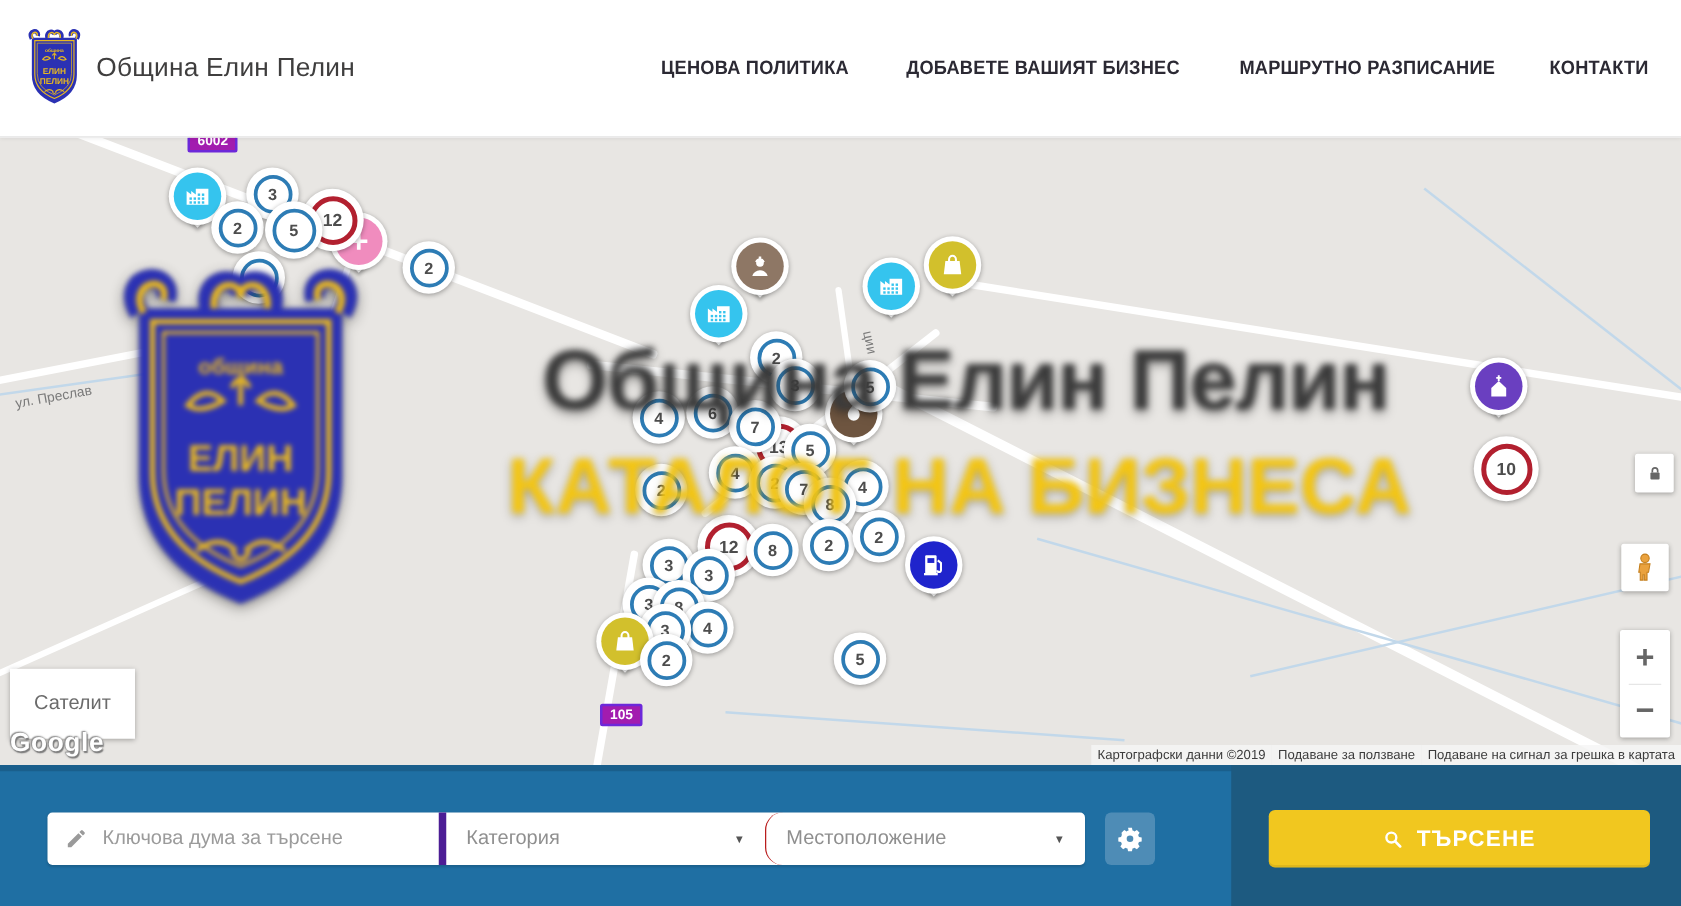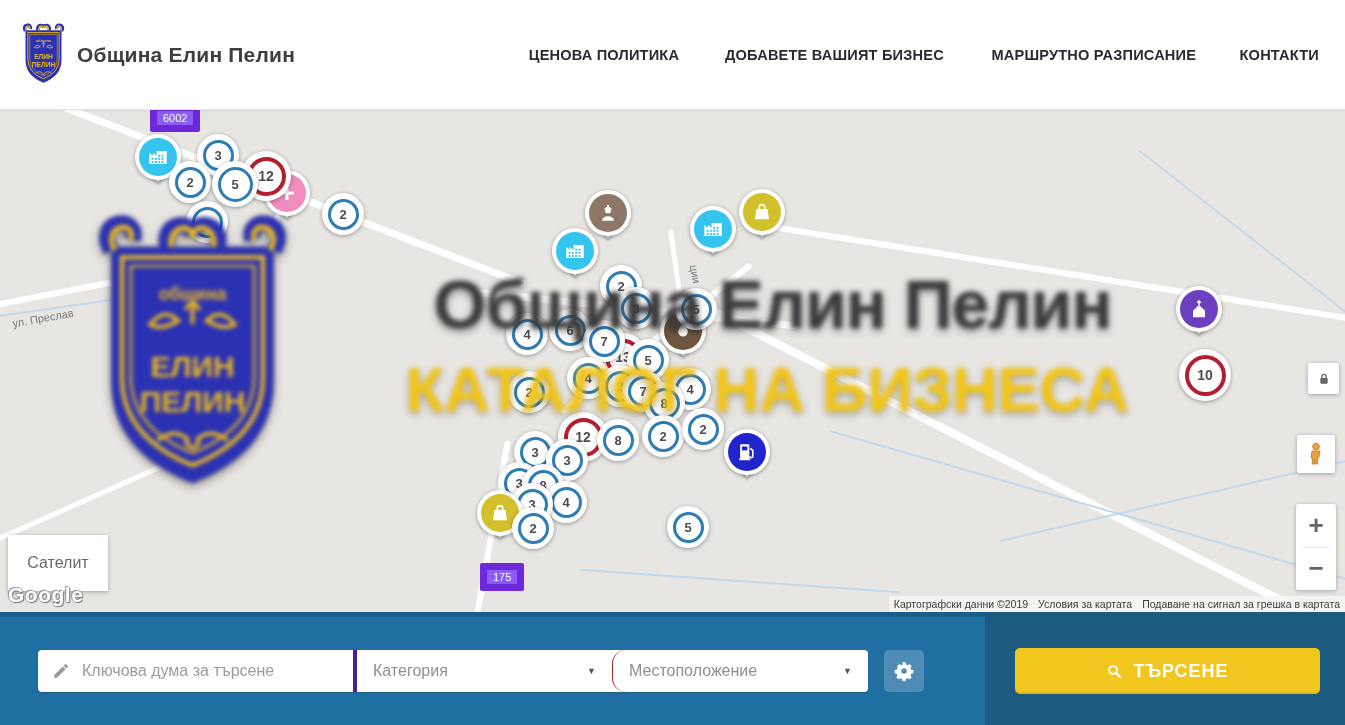--- a/index.html
+++ b/index.html
@@ -5,33 +5,33 @@
   * { margin:0; padding:0; box-sizing:border-box; }
   html,body { width:1345px; height:725px; overflow:hidden; }
   body { font-family:"Liberation Sans", sans-serif; background:#fff; position:relative; }
 
   
   .header { position:absolute; left:0; top:0; width:1345px; height:110px; background:#fff;
             border-bottom:1px solid #e3e3e3; box-shadow:0 1px 3px rgba(0,0,0,.06); z-index:30;
             display:flex; align-items:center; }
   .brand { display:flex; align-items:center; gap:10px; margin-left:20px; }
   .brand-crest { width:47px; height:63px; }
-  .brand-text .t1 { font-size:21px; font-weight:bold; color:#3f3e3e; letter-spacing:.2px; }
+  .brand-text .t1 { font-size:21px; font-weight:normal; color:#3f3e3e; letter-spacing:.2px; }
   .brand-text .t2 { font-size:18px; font-weight:bold; color:#e7b71c; letter-spacing:.4px; margin-top:1px; }
   .nav { margin-left:auto; margin-right:24px; display:flex; gap:34px; }
   .nav a { text-decoration:none; color:#2b2933; font-size:15.5px; font-weight:bold;
            letter-spacing:.2px; white-space:nowrap; transform:scaleX(.94); transform-origin:center; cursor:pointer; }
 
   
   .map { position:absolute; left:0; top:110px; width:1345px; height:502px; background:#e8e6e3; overflow:hidden; }
   .road { position:absolute; background:#fff; border-radius:3px; z-index:1; }
   .waterline { position:absolute; height:2px; background:#c2d8ea; z-index:1; }
   .roadlabel { position:absolute; z-index:2; color:#7a7a7a; font-size:11px; white-space:nowrap; }
-  .roadbadge { position:absolute; z-index:2; background:#8b5cf6; color:#fff; font-size:11px; font-weight:normal;
-               padding:1px 6px; border-radius:2px; border:7px solid #6d28d9; }
+  .roadbadge { position:absolute; z-index:2; background:#a21caf; color:#fff; font-size:11px; font-weight:bold;
+               padding:1px 6px; border-radius:2px; border:2px solid #6d28d9; }
 
   
   #markers-layer { position:absolute; inset:0; z-index:3; }
   .cluster { position:absolute; background:#fff; border-radius:50%;
              box-shadow:0 1px 4px rgba(0,0,0,.35); display:flex; align-items:center; justify-content:center; cursor:pointer; }
   .cluster .ring { width:calc(100% - 11px); height:calc(100% - 11px); border:3px solid #2d7cb5; border-radius:50%;
                    background:#fff; display:flex; align-items:center; justify-content:center;
                    font-size:13px; font-weight:bold; color:#4d4d4d; }
   .cluster.red .ring { border-color:#b2202f; border-width:4px; font-size:14px; }
   .pin { position:absolute; width:46px; height:60px; cursor:pointer; }
@@ -75,21 +75,21 @@
   .attribution span { background:rgba(245,245,245,.82); color:#3c3c3c; font-size:10.5px;
                       padding:2px 5px; white-space:nowrap; }
   .attribution span.link { cursor:pointer; }
 
   
   .searchbar { position:absolute; left:0; top:612px; width:1345px; height:113px; background:#1f6fa3; z-index:30; }
   .searchbar::before { content:""; position:absolute; left:0; top:0; width:100%; height:5px; background:rgba(0,0,0,.14); }
   .search-right { position:absolute; right:0; top:0; width:360px; height:113px; background:#1d5a80; }
   .fieldgroup { position:absolute; left:38px; top:38px; width:830px; height:42px; background:#fff;
                 border-radius:4px; display:flex; align-items:stretch; box-shadow:0 1px 2px rgba(0,0,0,.15); }
-  .f-keyword { flex:0 0 319px; display:flex; align-items:center; gap:12px; padding:0 14px; border-right:4px solid #4c1d95; }
+  .f-keyword { flex:0 0 319px; display:flex; align-items:center; gap:12px; padding:0 14px; border-right:6px solid #4c1d95; }
   .f-keyword input { border:none; outline:none; flex:1; font-size:16px; color:#444; font-family:"Liberation Sans",sans-serif; }
   .f-keyword input::placeholder { color:#9b9b9b; }
   .f-select { flex:1; display:flex; align-items:center; justify-content:space-between; padding:0 16px;
               font-size:16px; color:#8f8f8f; cursor:pointer; }
   .f-select + .f-select { border-left:1px solid #b91c1c;border-radius:14px; }
   .f-select .arrow { color:#555; font-size:9px; }
   .gearbtn { position:absolute; left:884px; top:38px; width:40px; height:42px; background:#4e8cb6; border:none;
              border-radius:5px; display:flex; align-items:center; justify-content:center; color:#fff; cursor:pointer; }
   .searchbtn { position:absolute; right:25px; top:36px; width:305px; height:46px; background:#f1c71f; border:none;
                border-radius:5px; display:flex; align-items:center; justify-content:center; gap:10px;
@@ -207,21 +207,21 @@
   <div class="road" style="left:290px;top:60px;width:5px;height:100px;transform:rotate(18deg);transform-origin:left top;"></div>
 
   <div class="waterline" style="left:-10px;top:192px;width:200px;transform:rotate(-8deg);"></div>
   <div class="waterline" style="left:830px;top:320px;width:560px;transform:rotate(16deg);transform-origin:left top;"></div>
   <div class="waterline" style="left:1000px;top:430px;width:420px;transform:rotate(-13deg);transform-origin:left top;"></div>
   <div class="waterline" style="left:580px;top:470px;width:320px;transform:rotate(4deg);"></div>
   <div class="waterline" style="left:1140px;top:40px;width:280px;transform:rotate(38deg);transform-origin:left top;"></div>
 
   <div id="roadlabels-layer">
       <div class="roadbadge" style="left: 150px; top: -6px;">6002</div>
-      <div class="roadbadge" style="left: 480px; top: 453px;">175</div>
+      <div class="roadbadge" style="left: 480px; top: 453px;">105</div>
       <div class="roadlabel" style="left: 12px; top: 202px; transform: rotate(-10deg);">ул. Преслав</div>
       <div class="roadlabel" style="left: 548px; top: 338px; transform: rotate(-40deg);">бул. „Новосел</div>
       <div class="roadlabel" style="left: 686px; top: 158px; transform: rotate(78deg);">ции</div>
     </div>
   <div id="markers-layer">
       <div class="pin" style="--pin: #35c4ee; left: 135px; top: 24px;">
         <div class="tail"></div>
         <div class="halo">
           <div class="bubble">
             <svg viewBox="0 0 24 24" width="22" height="22">
@@ -513,21 +513,21 @@
       </svg>
   </div>
   <div class="zoomctl">
     <div class="zbtn">+</div>
     <div class="zdiv"></div>
     <div class="zbtn">−</div>
   </div>
 
   <div class="attribution">
     <span>Картографски данни ©2019</span>
-    <span class="link">Условия за картата</span>
+    <span class="link">Подаване за ползване</span>
     <span class="link">Подаване на сигнал за грешка в картата</span>
   </div>
 </div>
 
 <div class="searchbar">
   <div class="search-right"></div>
 
   <div class="fieldgroup">
     <div class="f-keyword">
       <svg class="i" viewBox="0 0 24 24" width="18" height="18" color="#9a9a9a">

